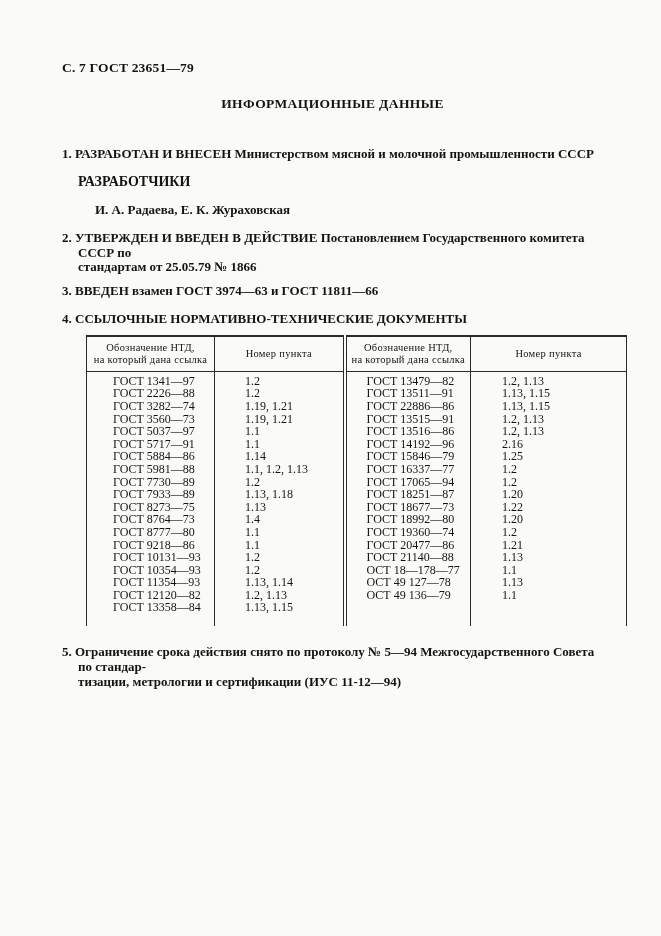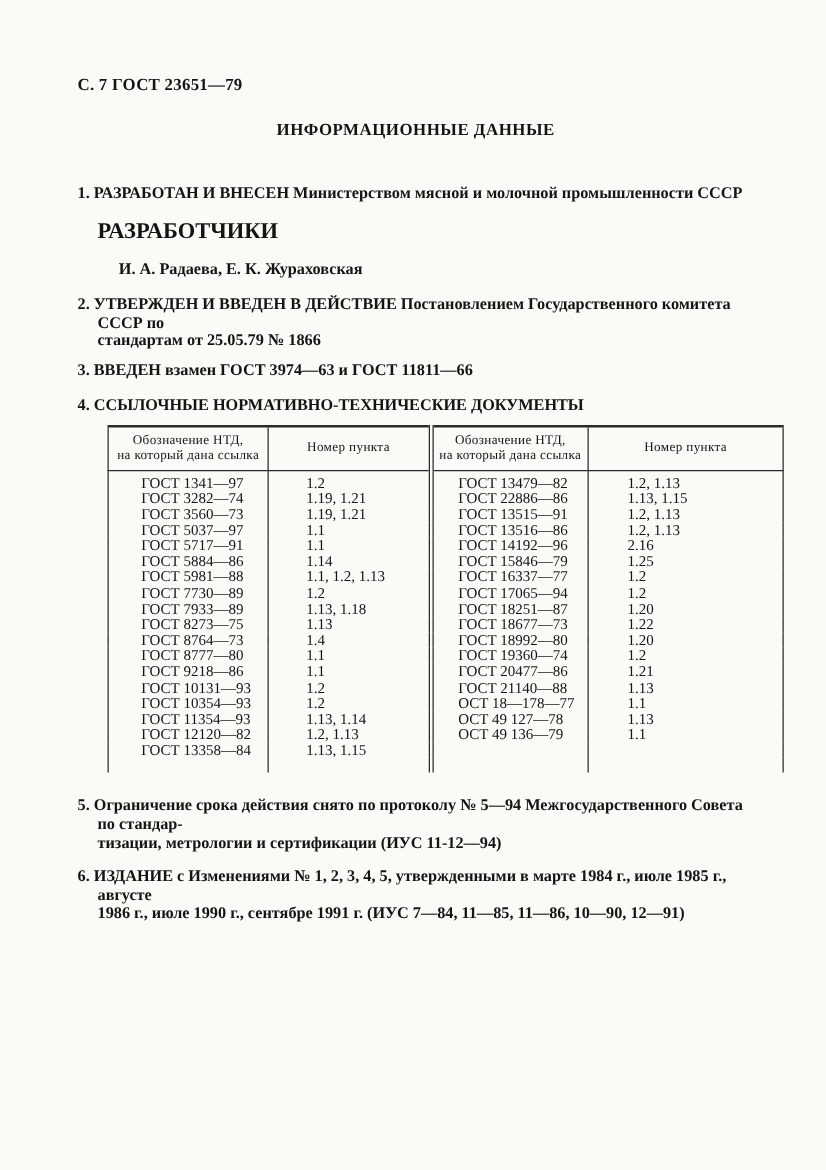--- a/index.html
+++ b/index.html
@@ -22,21 +22,21 @@
     font-size: 13.5px; font-weight: bold; letter-spacing: 0.4px;
   }
   .item {
     font-size: 13px; font-weight: bold; line-height: 14.8px;
     padding-left: 16px; text-indent: -16px;
     white-space: pre-line;
   }
   .m-item1 { margin-top: 35px; }
   .developers-label {
     margin-top: 12px; margin-left: 16px;
-    font-size: 18px; font-weight: bold;
+    font-size: 14px; font-weight: bold;
   }
   .developers-names {
     margin-top: 12px; margin-left: 33px;
     font-size: 13px; font-weight: bold;
   }
   .m-item2 { margin-top: 13px; }
   .m-item3 { margin-top: 9px; font-family: Liberation Serif, serif; }
   .m-item4 { margin-top: 13px; }
   .m-item5 { margin-top: 19px; }
   .m-item6 { margin-top: 12px; }
@@ -121,20 +121,26 @@
       </tr>
     </thead>
     <tbody>
         <tr class="first-row">
           <td>ГОСТ 1341—97</td>
           <td>1.2</td>
           <td>ГОСТ 13479—82</td>
           <td>1.2, 1.13</td>
         </tr>
         <tr>
+          <td>ГОСТ 2226—88</td>
+          <td>1.2</td>
+          <td>ГОСТ 13511—91</td>
+          <td>1.13, 1.15</td>
+        </tr>
+        <tr>
           <td>ГОСТ 3282—74</td>
           <td>1.19, 1.21</td>
           <td>ГОСТ 22886—86</td>
           <td>1.13, 1.15</td>
         </tr>
         <tr>
           <td>ГОСТ 3560—73</td>
           <td>1.19, 1.21</td>
           <td>ГОСТ 13515—91</td>
           <td>1.2, 1.13</td>
@@ -234,18 +240,16 @@
           <td></td>
           <td></td>
           <td></td>
         </tr>
       </tbody>
   </table>
 
   <div class="item m-item5">5. Ограничение срока действия снято по протоколу  № 5—94 Межгосударственного Совета по стандар-
 тизации,  метрологии и сертификации (ИУС 11-12—94)</div>
 
-  <div class="item m-item6">6. ИЗДАНИЕ с Изменениями  № 1, 2, 3, 4, 5,  утвержденными в марте 1984 г.,  июле 1985 г.,  августе
-1986 г., июле 1990 г., сентябре 1991 г. (ИУС 7—84, 11—85, 11—86, 10—90, 12—91)</div>
 
   <div class="page-number">168</div>
 
 </div>
 
 </body></html>

